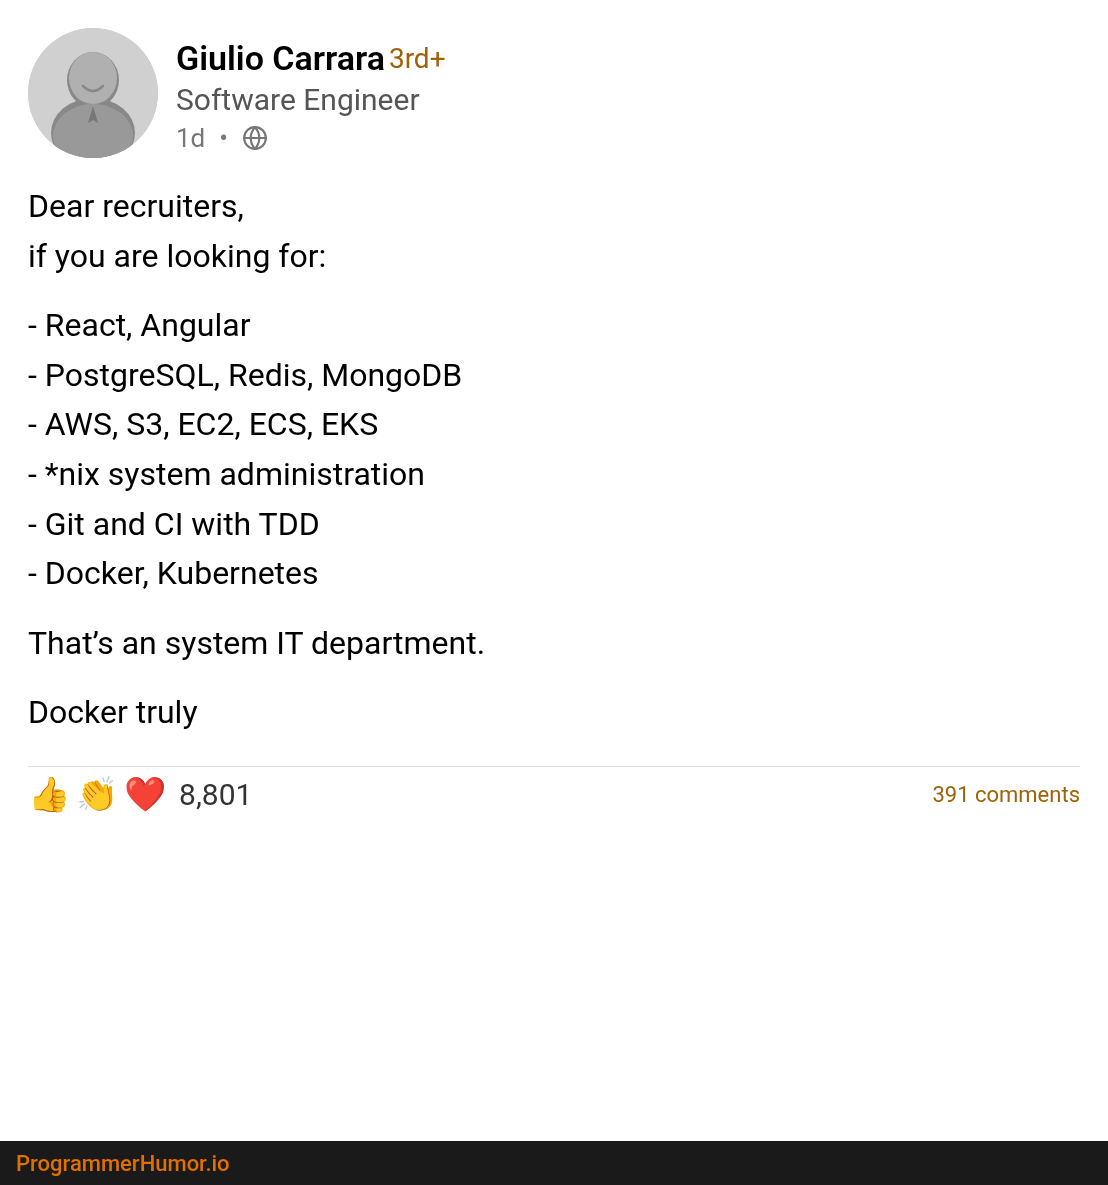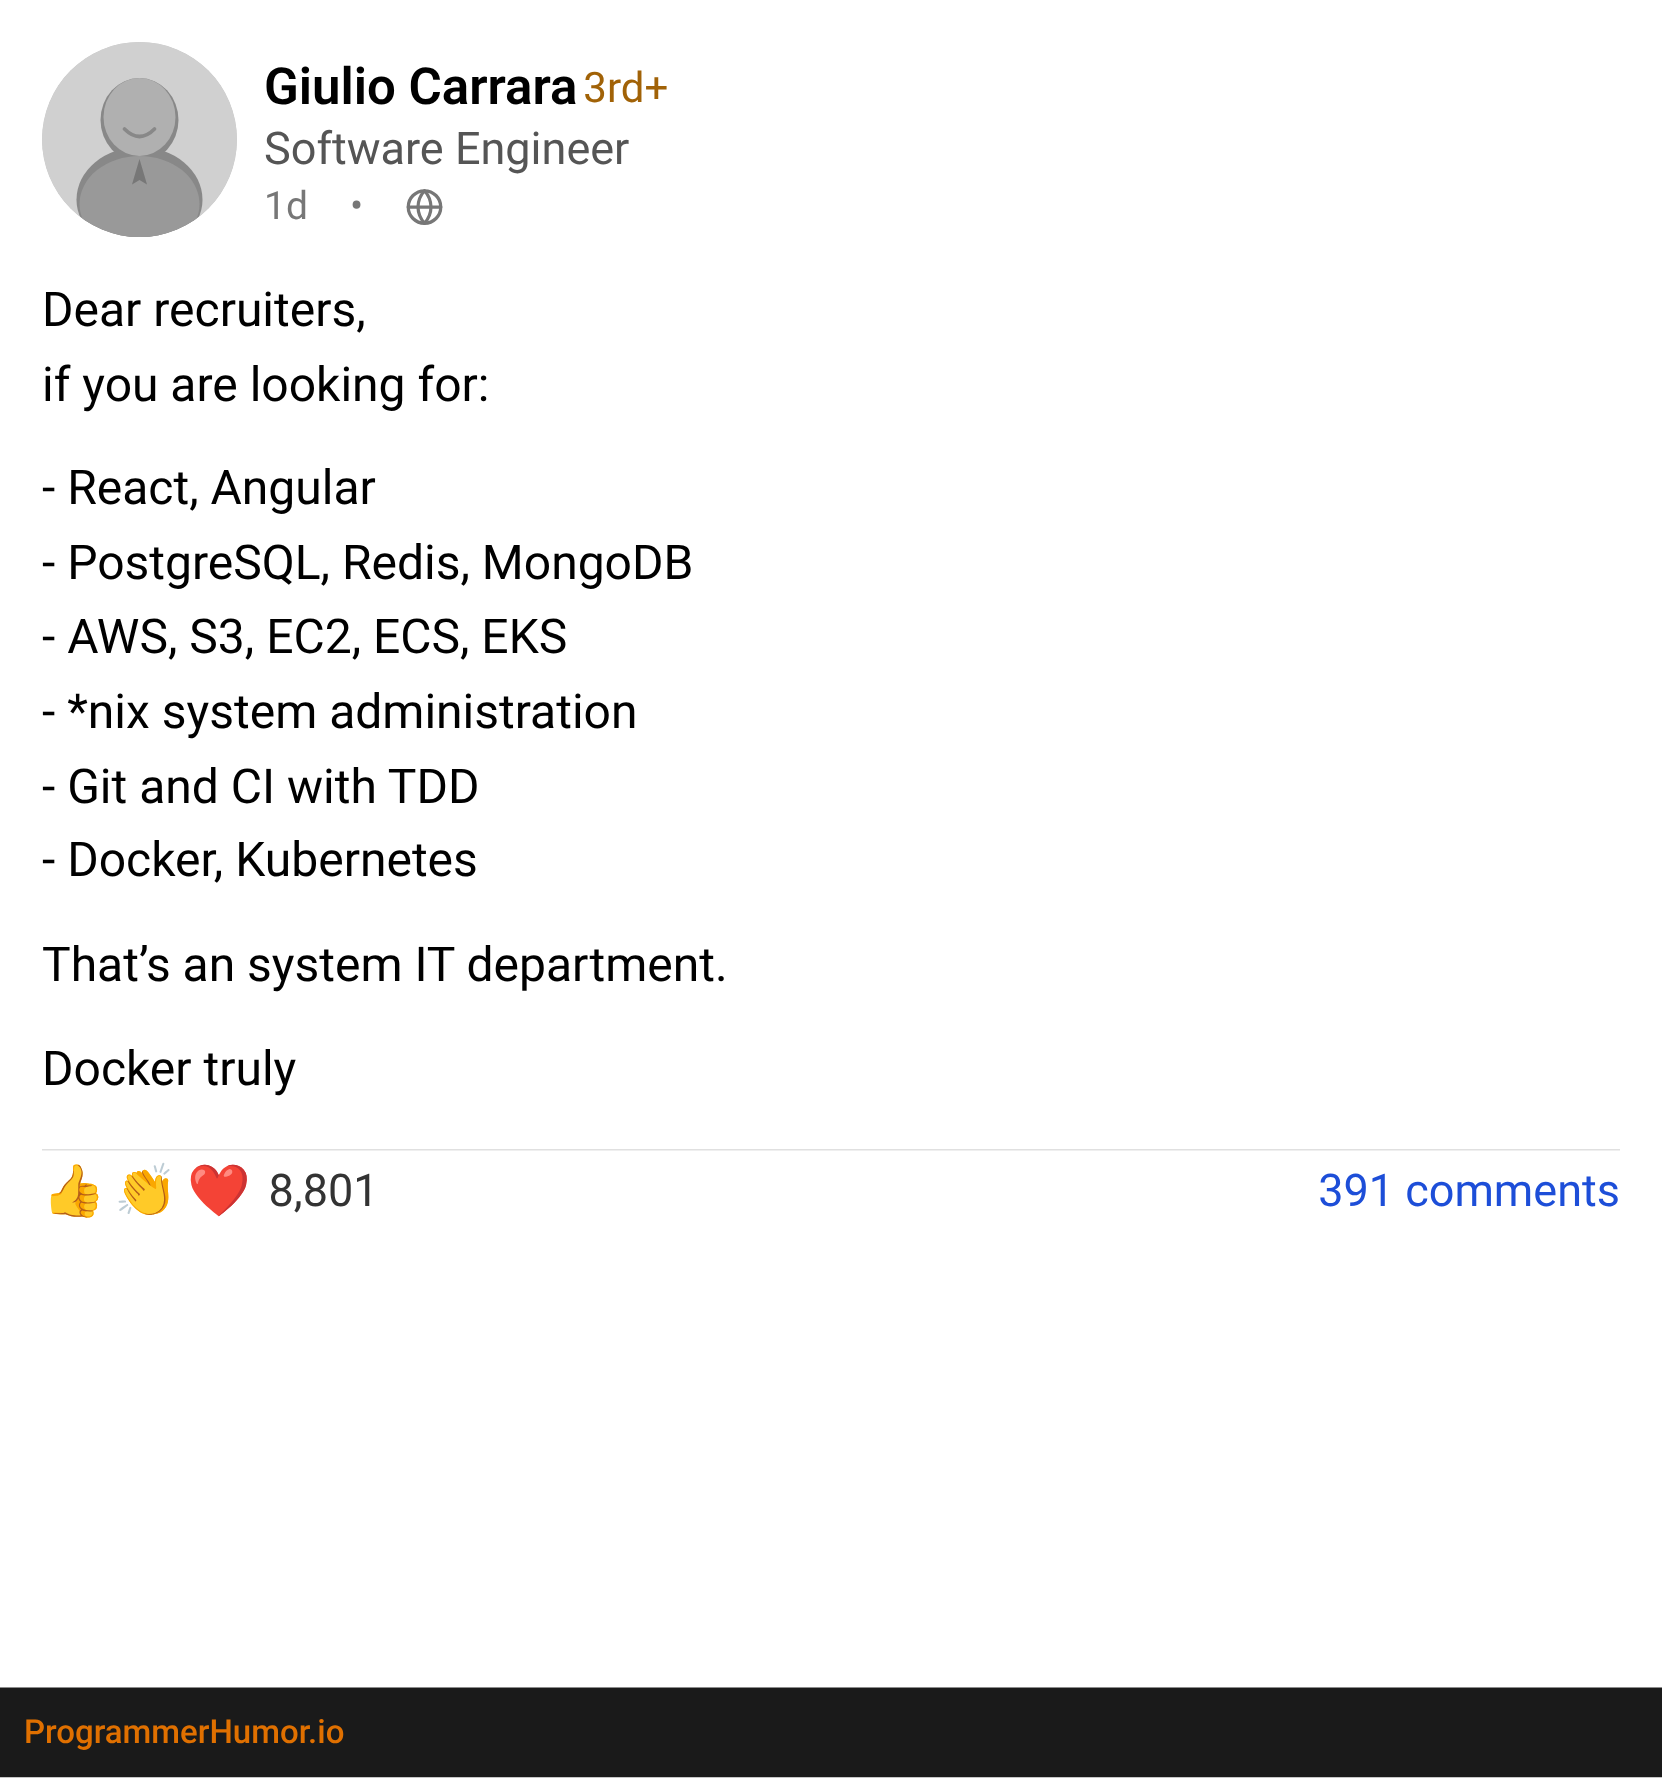--- a/index.html
+++ b/index.html
@@ -74,21 +74,21 @@
 
     .user-title {
       font-size: 30px;
       color: #555555;
       margin-top: 4px;
     }
 
     .post-meta {
       display: flex;
       align-items: center;
-      gap: 24px;
+      gap: 10px;
       margin-top: 6px;
       font-size: 26px;
       color: #777777;
     }
 
     .globe-icon {
       width: 26px;
       height: 26px;
       display: inline-flex;
       align-items: center;
@@ -130,27 +130,27 @@
       line-height: 1;
     }
 
     .reaction-count {
       font-size: 30px;
       color: #333333;
       margin-left: 6px;
     }
 
     .comments-count {
-      font-size: 30px;
-      color: #1d4ed8;
+      font-size: 22px;
+      color: #a16207;
     }
 
     .footer-bar {
       background: #1a1a1a;
-      height: 60px;
+      height: 44px;
       display: flex;
       align-items: center;
       padding: 0 16px;
     }
 
     .footer-link {
       color: #e07000;
       font-size: 22px;
       font-weight: 500;
       text-decoration: none;

